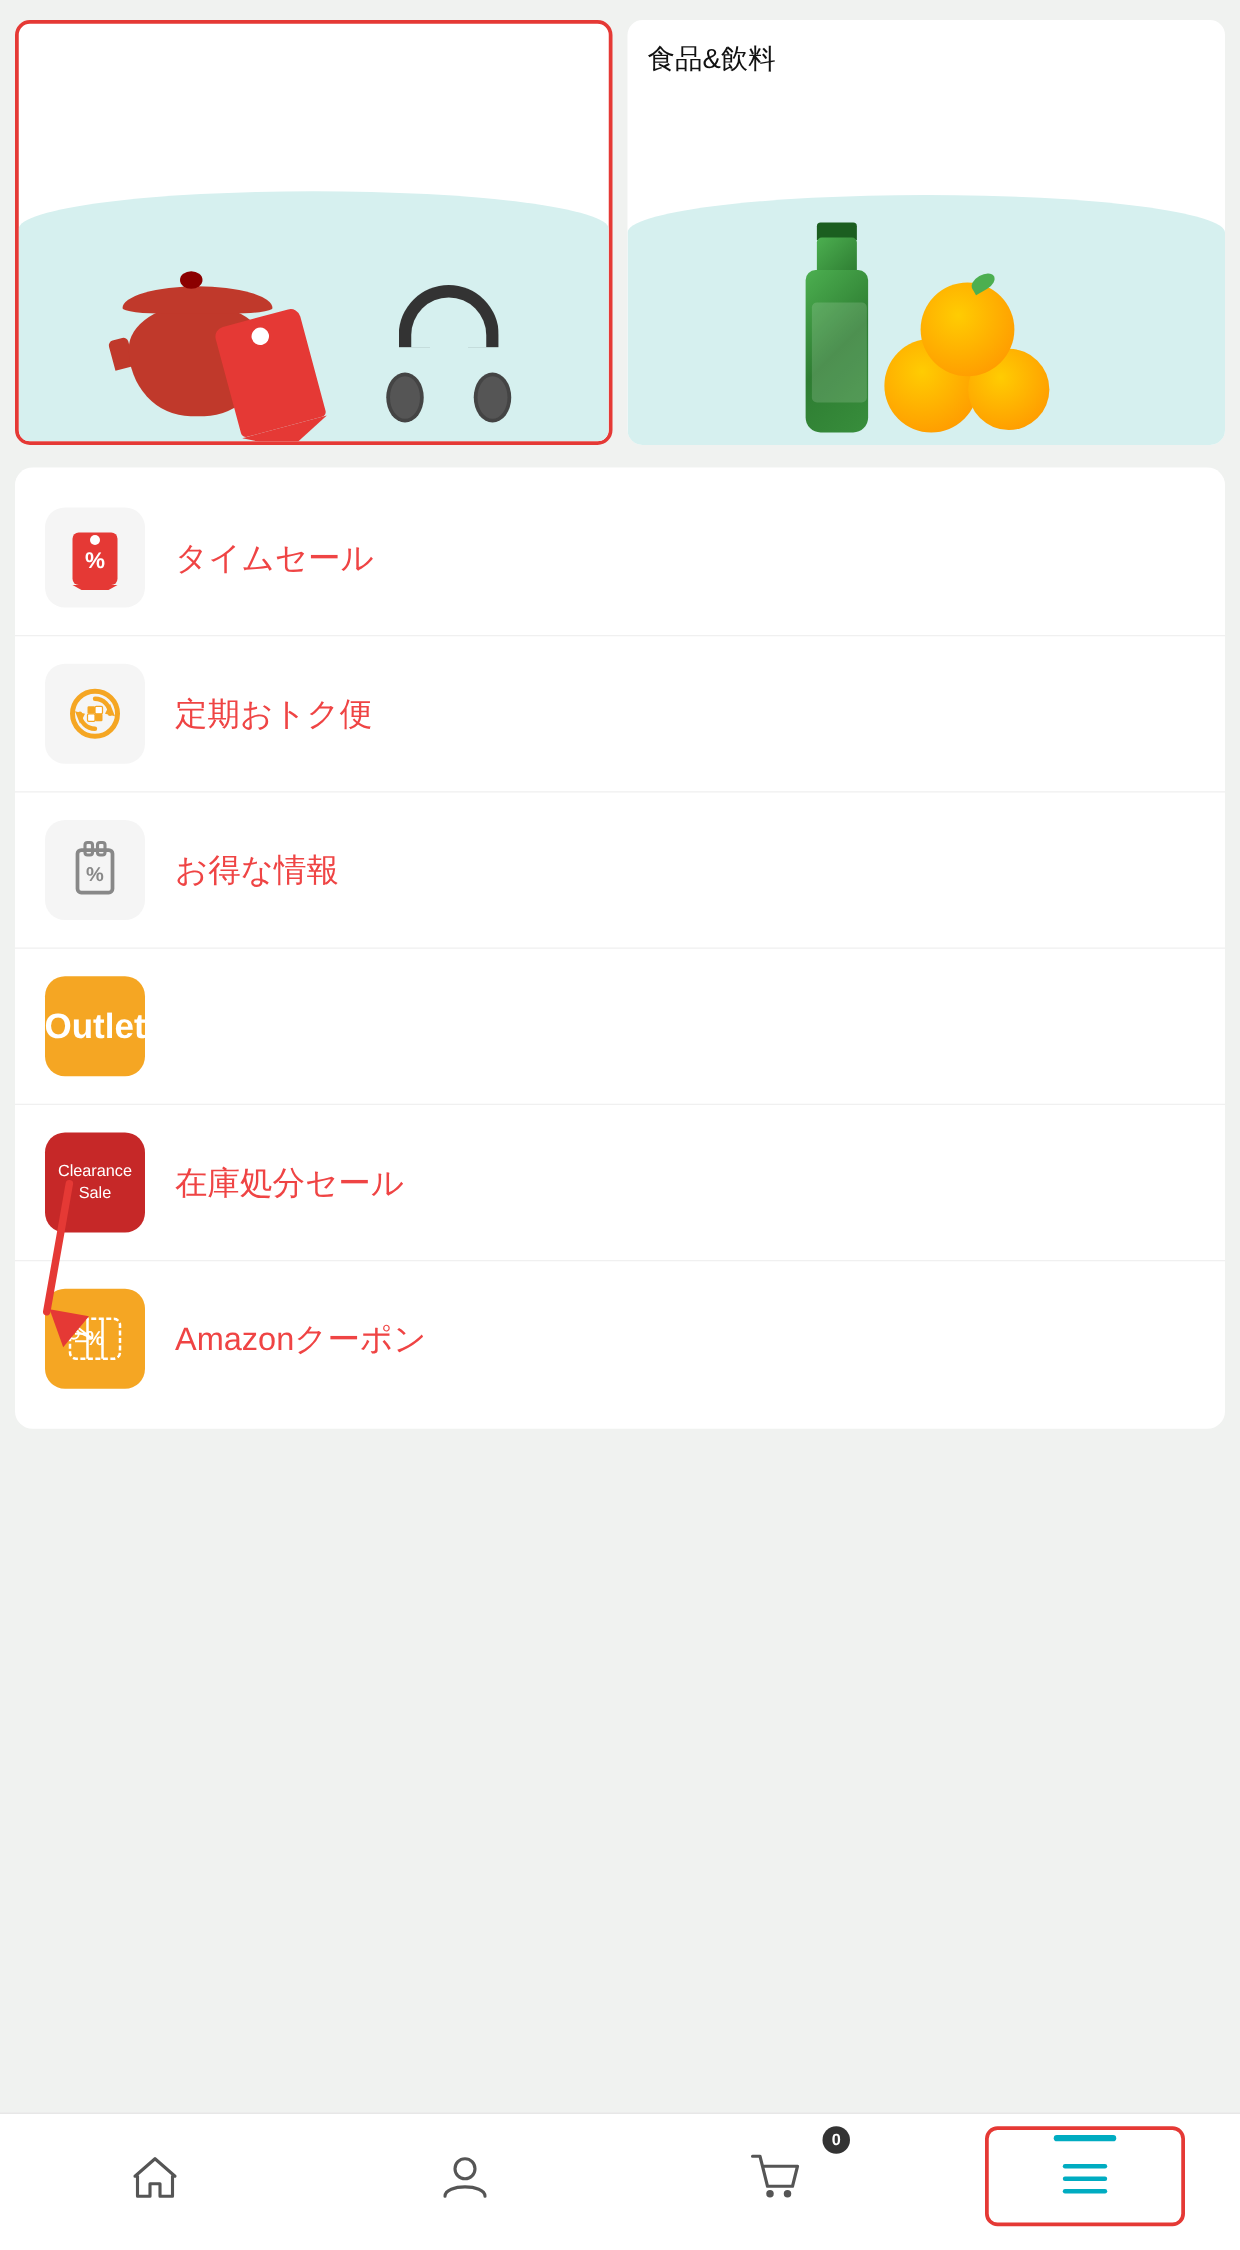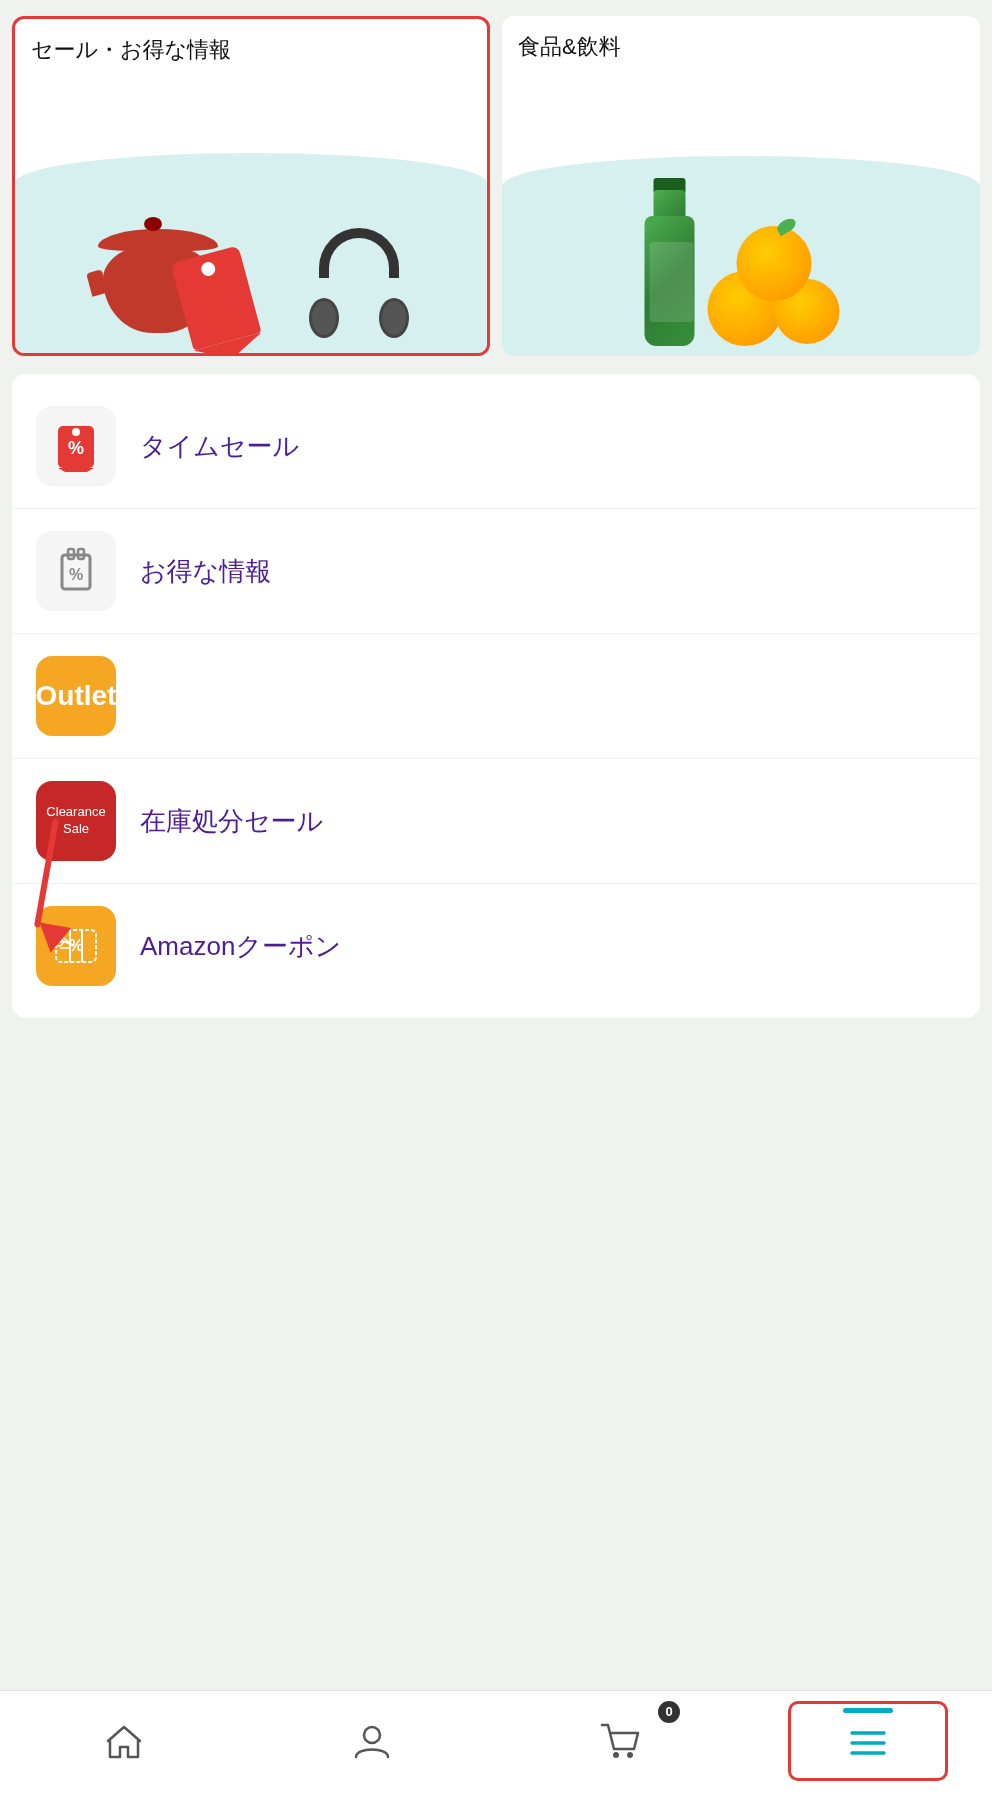--- a/index.html
+++ b/index.html
@@ -340,21 +340,21 @@
       text-align: center;
       line-height: 1.2;
     }
 
     .item-icon-wrap.gray-bg {
       background: #f5f5f5;
     }
 
     .item-label {
       font-size: 26px;
-      color: #4c1d95;
+      color: #ef4444;
     }
 
     
     .bottom-nav {
       height: 110px;
       background: white;
       display: flex;
       align-items: center;
       justify-content: space-around;
       border-top: 1px solid #e0e0e0;
@@ -422,21 +422,20 @@
     }
   </style>
 </head>
 <body>
 
 <div class="main-content">
 
   <div class="top-grid">
 
     <div class="top-card selected">
-      <div class="top-card-title">セール・お得な情報</div>
       <div class="top-card-bg"></div>
       <div class="sale-items-illustration">
 
         <div class="red-pot" style="position:relative;">
           <div class="pot-handle-left"></div>
           <div class="pot-handle-right"></div>
           <div class="pot-body"></div>
           <div class="pot-lid"></div>
           <div class="pot-knob"></div>
         </div>
@@ -489,20 +488,36 @@
         <svg class="icon-svg" viewBox="0 0 52 52">
           <rect x="8" y="6" width="36" height="42" rx="5" fill="#e53935"></rect>
           <circle cx="26" cy="12" r="4" fill="white"></circle>
           <text x="26" y="34" text-anchor="middle" font-size="18" font-weight="bold" fill="white">%</text>
           <polygon points="8,48 26,58 44,48" fill="#e53935"></polygon>
         </svg>
       </div>
       <span class="item-label">タイムセール</span>
     </div>
 
+    <div class="list-item">
+      <div class="item-icon-wrap gray-bg">
+        <svg class="icon-svg" viewBox="0 0 52 52">
+          <circle cx="26" cy="26" r="18" fill="none" stroke="#f5a623" stroke-width="4"></circle>
+          <path d="M26 14 A12 12 0 0 1 38 26" fill="none" stroke="#f5a623" stroke-width="3.5" stroke-linecap="round"></path>
+          <polygon points="38,18 42,28 34,26" fill="#f5a623"></polygon>
+          <path d="M26 38 A12 12 0 0 1 14 26" fill="none" stroke="#f5a623" stroke-width="3.5" stroke-linecap="round"></path>
+          <polygon points="14,34 10,24 18,26" fill="#f5a623"></polygon>
+          <rect x="20" y="20" width="6" height="6" rx="1" fill="#f5a623"></rect>
+          <rect x="26" y="20" width="6" height="6" rx="1" fill="white" stroke="#f5a623" stroke-width="1"></rect>
+          <rect x="20" y="26" width="6" height="6" rx="1" fill="white" stroke="#f5a623" stroke-width="1"></rect>
+          <rect x="26" y="26" width="6" height="6" rx="1" fill="#f5a623"></rect>
+        </svg>
+      </div>
+      <span class="item-label">定期おトク便</span>
+    </div>
 
     <div class="list-item">
       <div class="item-icon-wrap gray-bg">
         <svg class="icon-svg" viewBox="0 0 52 52">
           <rect x="12" y="10" width="28" height="34" rx="3" fill="none" stroke="#888" stroke-width="3"></rect>
           <rect x="18" y="4" width="6" height="10" rx="2" fill="none" stroke="#888" stroke-width="2.5"></rect>
           <rect x="28" y="4" width="6" height="10" rx="2" fill="none" stroke="#888" stroke-width="2.5"></rect>
           <text x="26" y="35" text-anchor="middle" font-size="16" font-weight="bold" fill="#888">%</text>
         </svg>
       </div>

